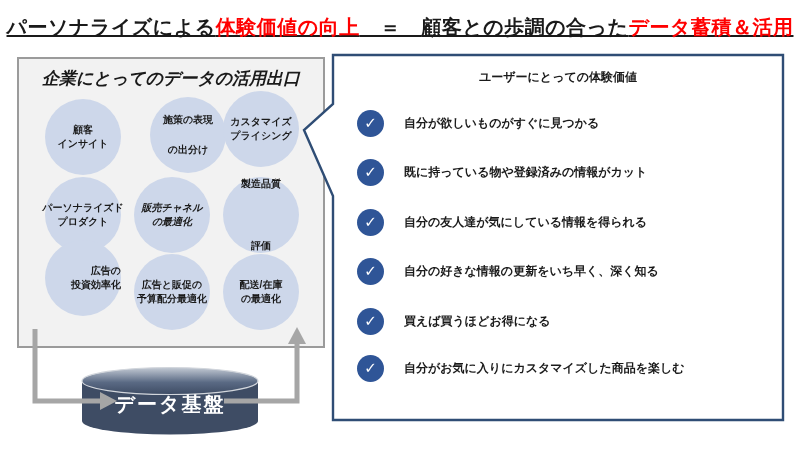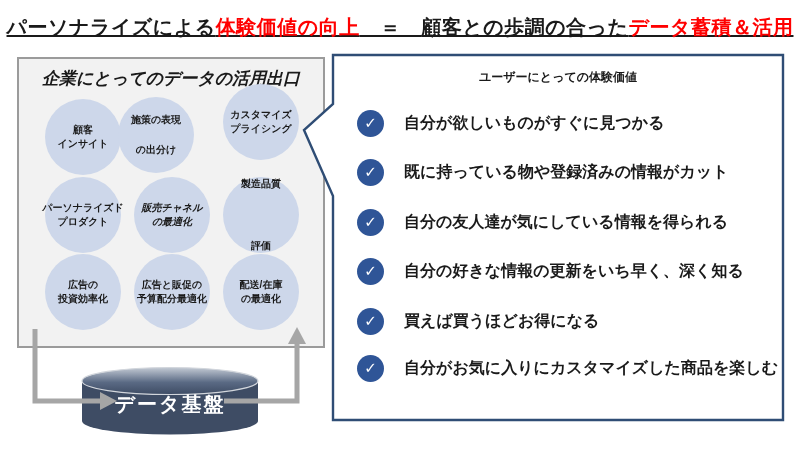--- a/index.html
+++ b/index.html
@@ -20,23 +20,23 @@
   }
   .left-panel-title{
     position:absolute;top:8px;left:0;width:100%;text-align:center;font-size:17px;font-style:italic;
   }
   .circle{
     position:absolute;width:76px;height:76px;border-radius:50%;
     background:var(--circle-fill);color:var(--circle-text);
     display:flex;flex-direction:column;align-items:center;justify-content:center;
     font-size:10px;line-height:1.45;text-align:center;white-space:nowrap;
   }
-  .c1{left:26px;top:40px;}  .c2{left:99px;top:38px;gap:16px;} .c3{left:204px;top:25px;}
+  .c1{left:26px;top:40px;}  .c2{left:131px;top:38px;gap:16px;} .c3{left:204px;top:32px;}
   .c4{left:26px;top:118px;} .c5{left:115px;top:118px;font-style:italic;}.c6{left:204px;top:118px;gap:48px;}
-  .c7{left:26px;top:195px;} .c8{left:115px;top:195px;}.c9{left:204px;top:195px;}
+  .c7{left:26px;top:181px;align-items:flex-end;} .c8{left:115px;top:195px;}.c9{left:204px;top:195px;}
   
   .overlay{position:absolute;left:0;top:0;z-index:5;}
   .bubble{fill:#ffffff;stroke:var(--panel-navy);stroke-width:2.4;stroke-linejoin:miter;}
   .cyl-dark{fill:var(--cylinder-fill);}
   .cyl-top{stroke:#d2d6dc;stroke-width:1.2;}
   .arrow-line{fill:none;stroke:var(--arrow-gray);stroke-width:5;}
   .arrow-head{fill:var(--arrow-gray);}
   
   .right-panel{
     position:absolute;left:333px;top:55px;width:450px;height:365px;z-index:6;
@@ -46,21 +46,21 @@
   }
   .check-item{
     position:absolute;left:24px;height:28px;display:flex;align-items:center;
   }
   .i1{top:54px;} .i2{top:103px;} .i3{top:153px;} .i4{top:202px;} .i5{top:252px;} .i6{top:299px;}
   .check{
     width:27px;height:27px;border-radius:50%;background:var(--check-blue);
     color:#fff;display:flex;align-items:center;justify-content:center;
     font-size:15px;flex:0 0 27px;
   }
-  .check-label{margin-left:20px;font-size:16px;white-space:nowrap;}
+  .check-label{margin-left:20px;font-size:12px;white-space:nowrap;}
   
   .cyl-label{
     position:absolute;left:82px;top:391px;width:176px;text-align:center;z-index:7;
     color:#fff;font-size:20px;letter-spacing:2px;white-space:nowrap;
   }
 </style>
 </head>
 <body>
 
 <div class="slide">

